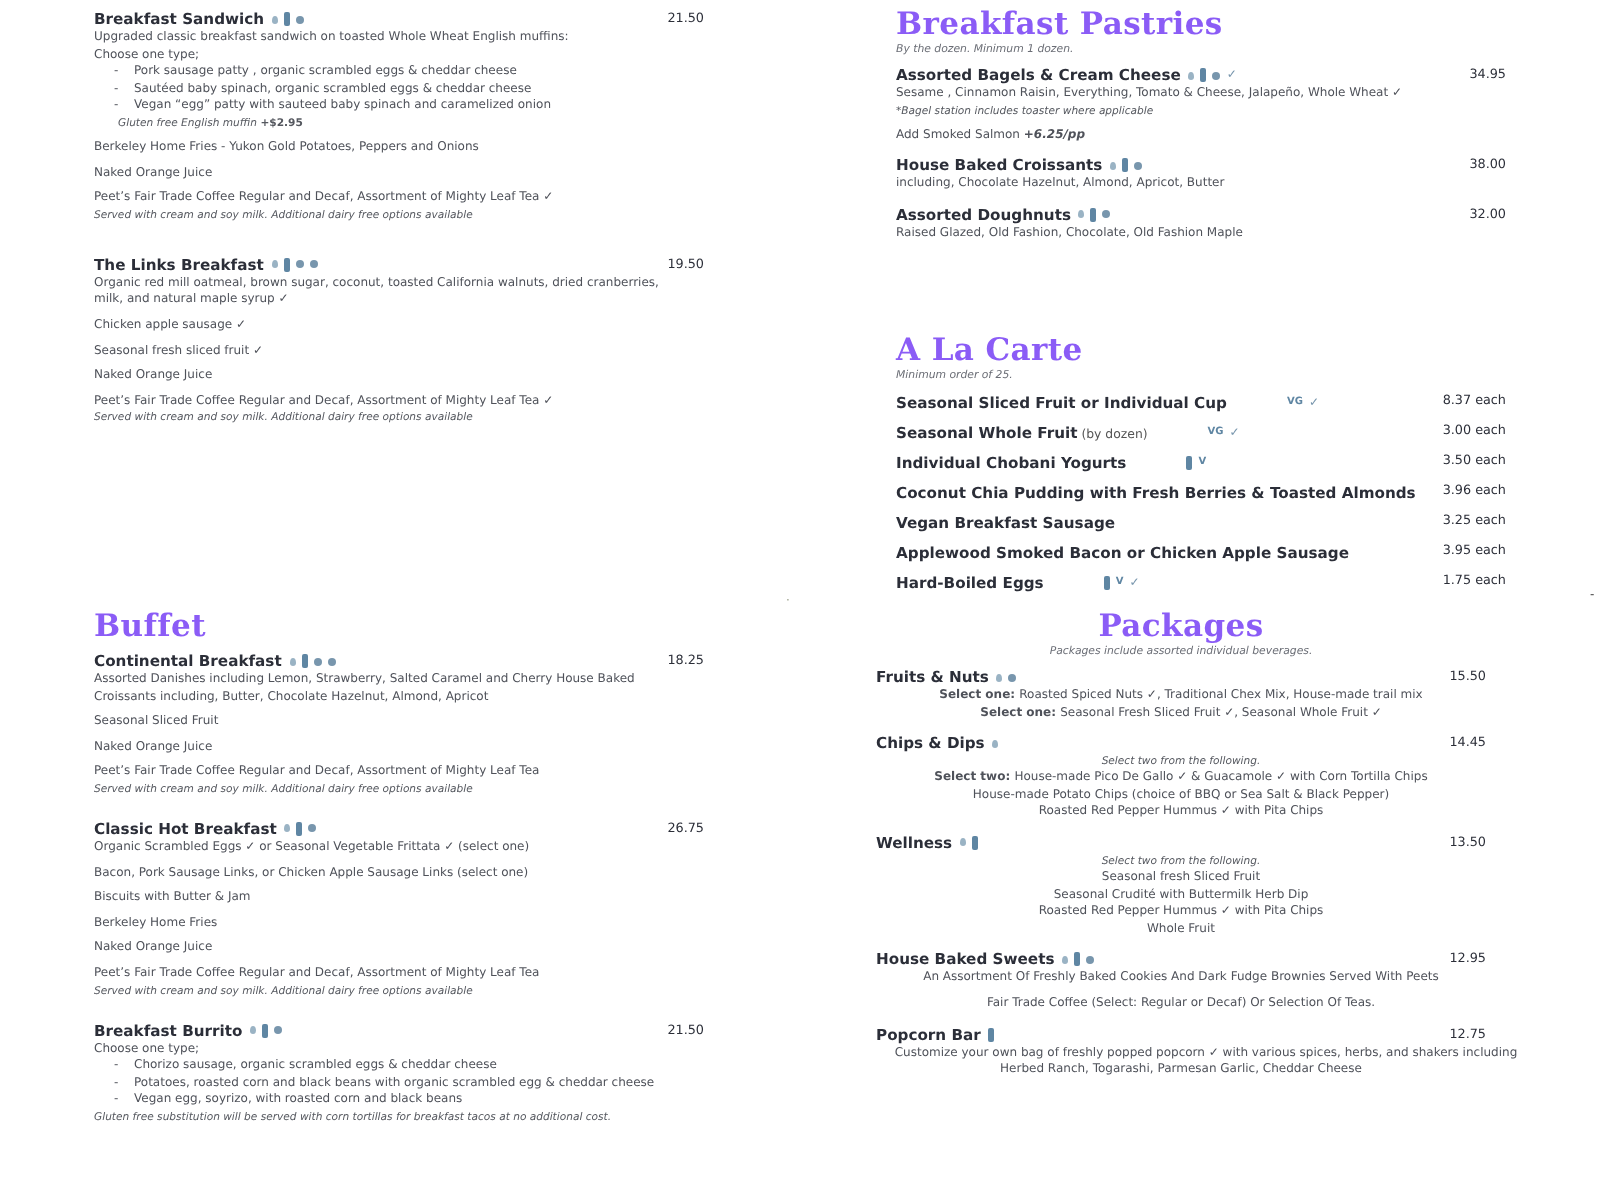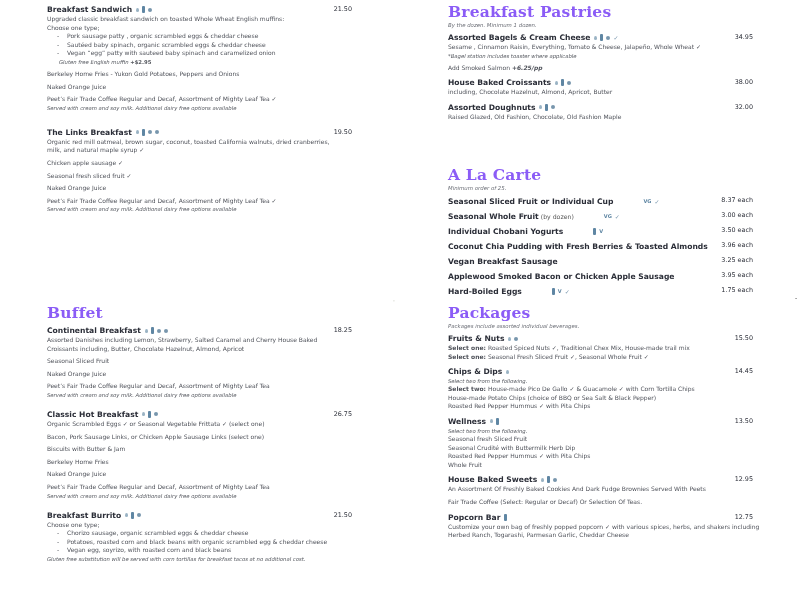--- a/index.html
+++ b/index.html
@@ -4,21 +4,21 @@
 <style>
   * { box-sizing: border-box; margin: 0; padding: 0; }
   html, body { width: 800px; height: 600px; background: #ffffff; overflow: hidden; }
   body { position: relative; font-family: "DejaVu Sans", sans-serif; color: #4a4d55; }
 
   .col { position: absolute; }
   .col-left { left: 47px; top: 4px; width: 305px; }
   .col-left-bottom { left: 47px; top: 304px; width: 305px; }
   .col-right { left: 448px; top: 3px; width: 305px; }
   .col-right-mid { left: 448px; top: 166px; width: 305px; }
-  .col-right-bottom { left: 448px; top: 304px; width: 305px; }
+  .col-right-bottom { left: 438px; top: 304px; width: 305px; text-align: center; }
 
   .section-title { font-family: "DejaVu Serif", serif; font-weight: bold; color: #8b5cf6; font-size: 15.5px; letter-spacing: 0.2px; line-height: 18px; }
   .section-sub { font-style: italic; font-size: 5.4px; color: #6a6d75; line-height: 8px; margin-bottom: 3px; }
 
   .item { position: relative; margin-bottom: 5px; }
   .item-head { display: flex; align-items: center; height: 11px; }
   .item-name { font-weight: bold; font-size: 7.6px; color: #2b2e38; white-space: nowrap; }
   .item-name .paren { font-weight: normal; font-size: 6.2px; color: #555; }
   .item-price { position: absolute; right: 0; top: 1px; font-size: 6.4px; color: #2b2e38; white-space: nowrap; margin-left: 12px; }
 

